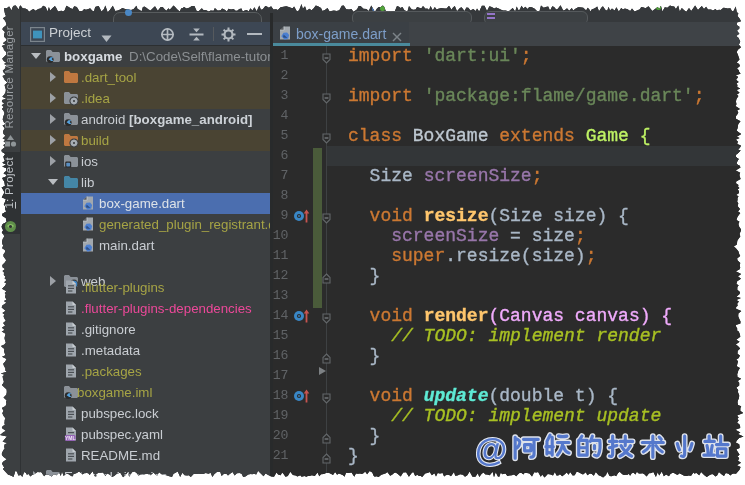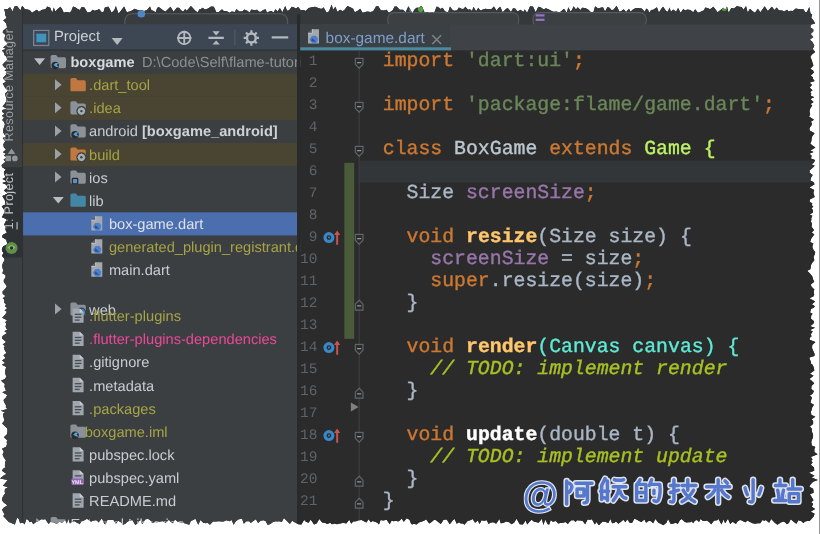--- a/index.html
+++ b/index.html
@@ -354,28 +354,28 @@
 <div class="lnum" style="top:206px;">9</div>
 <div class="cline" style="top:206px;"><span style="color:#a9b7c6;">  </span><span style="color:#cc7832;">void</span><span style="color:#a9b7c6;"> </span><span style="color:#ffc66d;font-weight:bold;">resize</span><span style="color:#a9b7c6;">(Size size) {</span></div>
 <div class="lnum" style="top:226px;">10</div>
 <div class="cline" style="top:226px;"><span style="color:#a9b7c6;">    </span><span style="color:#9876aa;">screenSize</span><span style="color:#a9b7c6;"> = size</span><span style="color:#cc7832;">;</span></div>
 <div class="lnum" style="top:246px;">11</div>
 <div class="cline" style="top:246px;"><span style="color:#a9b7c6;">    </span><span style="color:#cc7832;">super</span><span style="color:#a9b7c6;">.resize(size)</span><span style="color:#cc7832;">;</span></div>
 <div class="lnum" style="top:266px;">12</div>
 <div class="cline" style="top:266px;"><span style="color:#a9b7c6;">  }</span></div>
 <div class="lnum" style="top:286px;">13</div>
 <div class="lnum" style="top:306px;">14</div>
-<div class="cline" style="top:306px;"><span style="color:#a9b7c6;">  </span><span style="color:#cc7832;">void</span><span style="color:#a9b7c6;"> </span><span style="color:#ffc66d;font-weight:bold;">render</span><span style="color:#5eead4;">(Canvas canvas) {</span></div>
+<div class="cline" style="top:306px;"><span style="color:#a9b7c6;">  </span><span style="color:#cc7832;">void</span><span style="color:#a9b7c6;"> </span><span style="color:#ffc66d;font-weight:bold;">render</span><span style="color:#f0abfc;">(Canvas canvas) {</span></div>
 <div class="lnum" style="top:326px;">15</div>
 <div class="cline" style="top:326px;"><span style="color:#a9b7c6;">    </span><span style="color:#a8c023;font-style:italic;">// TODO: implement render</span></div>
 <div class="lnum" style="top:346px;">16</div>
 <div class="cline" style="top:346px;"><span style="color:#a9b7c6;">  }</span></div>
 <div class="lnum" style="top:366px;">17</div>
 <div class="lnum" style="top:386px;">18</div>
-<div class="cline" style="top:386px;"><span style="color:#a9b7c6;">  </span><span style="color:#cc7832;">void</span><span style="color:#a9b7c6;"> </span><span style="color:#ffffff;font-weight:bold;">update</span><span style="color:#a9b7c6;">(double t) {</span></div>
+<div class="cline" style="top:386px;"><span style="color:#a9b7c6;">  </span><span style="color:#cc7832;">void</span><span style="color:#a9b7c6;"> </span><span style="color:#5eead4;font-weight:bold;font-style:italic;">update</span><span style="color:#a9b7c6;">(double t) {</span></div>
 <div class="lnum" style="top:406px;">19</div>
 <div class="cline" style="top:406px;"><span style="color:#a9b7c6;">    </span><span style="color:#a8c023;font-style:italic;">// TODO: implement update</span></div>
 <div class="lnum" style="top:426px;">20</div>
 <div class="cline" style="top:426px;"><span style="color:#a9b7c6;">  }</span></div>
 <div class="lnum" style="top:446px;">21</div>
 <div class="cline" style="top:446px;"><span style="color:#a9b7c6;">}</span></div>
 <span class="fold" style="top:50px;"><svg width="9" height="11" viewBox="0 0 9 11" style="">
         <path d="M1 1 H8 V6.5 L4.5 10 L1 6.5 Z" fill="#2b2b2b" stroke="#63676a" stroke-width="1.1"></path>
         <line x1="2.6" y1="5" x2="6.4" y2="5" stroke="#90969b" stroke-width="1.1"></line>
       </svg></span>

